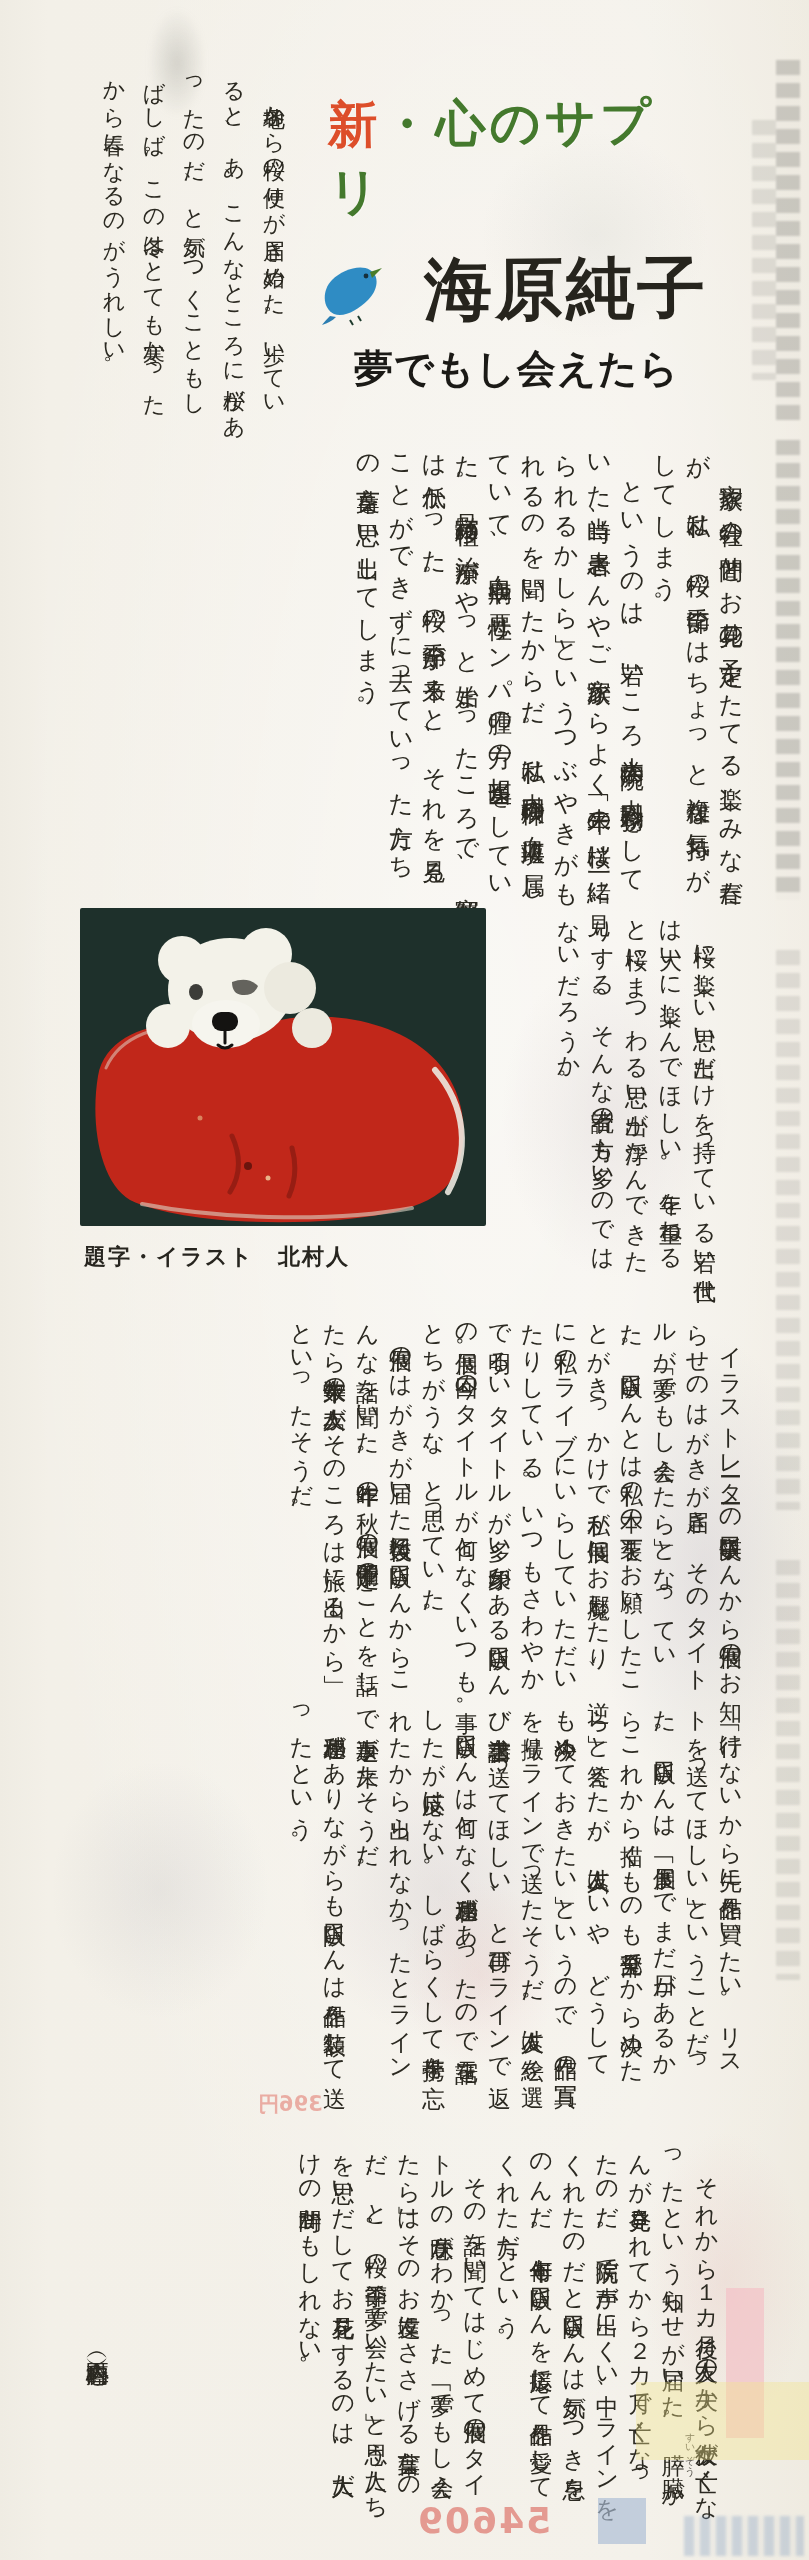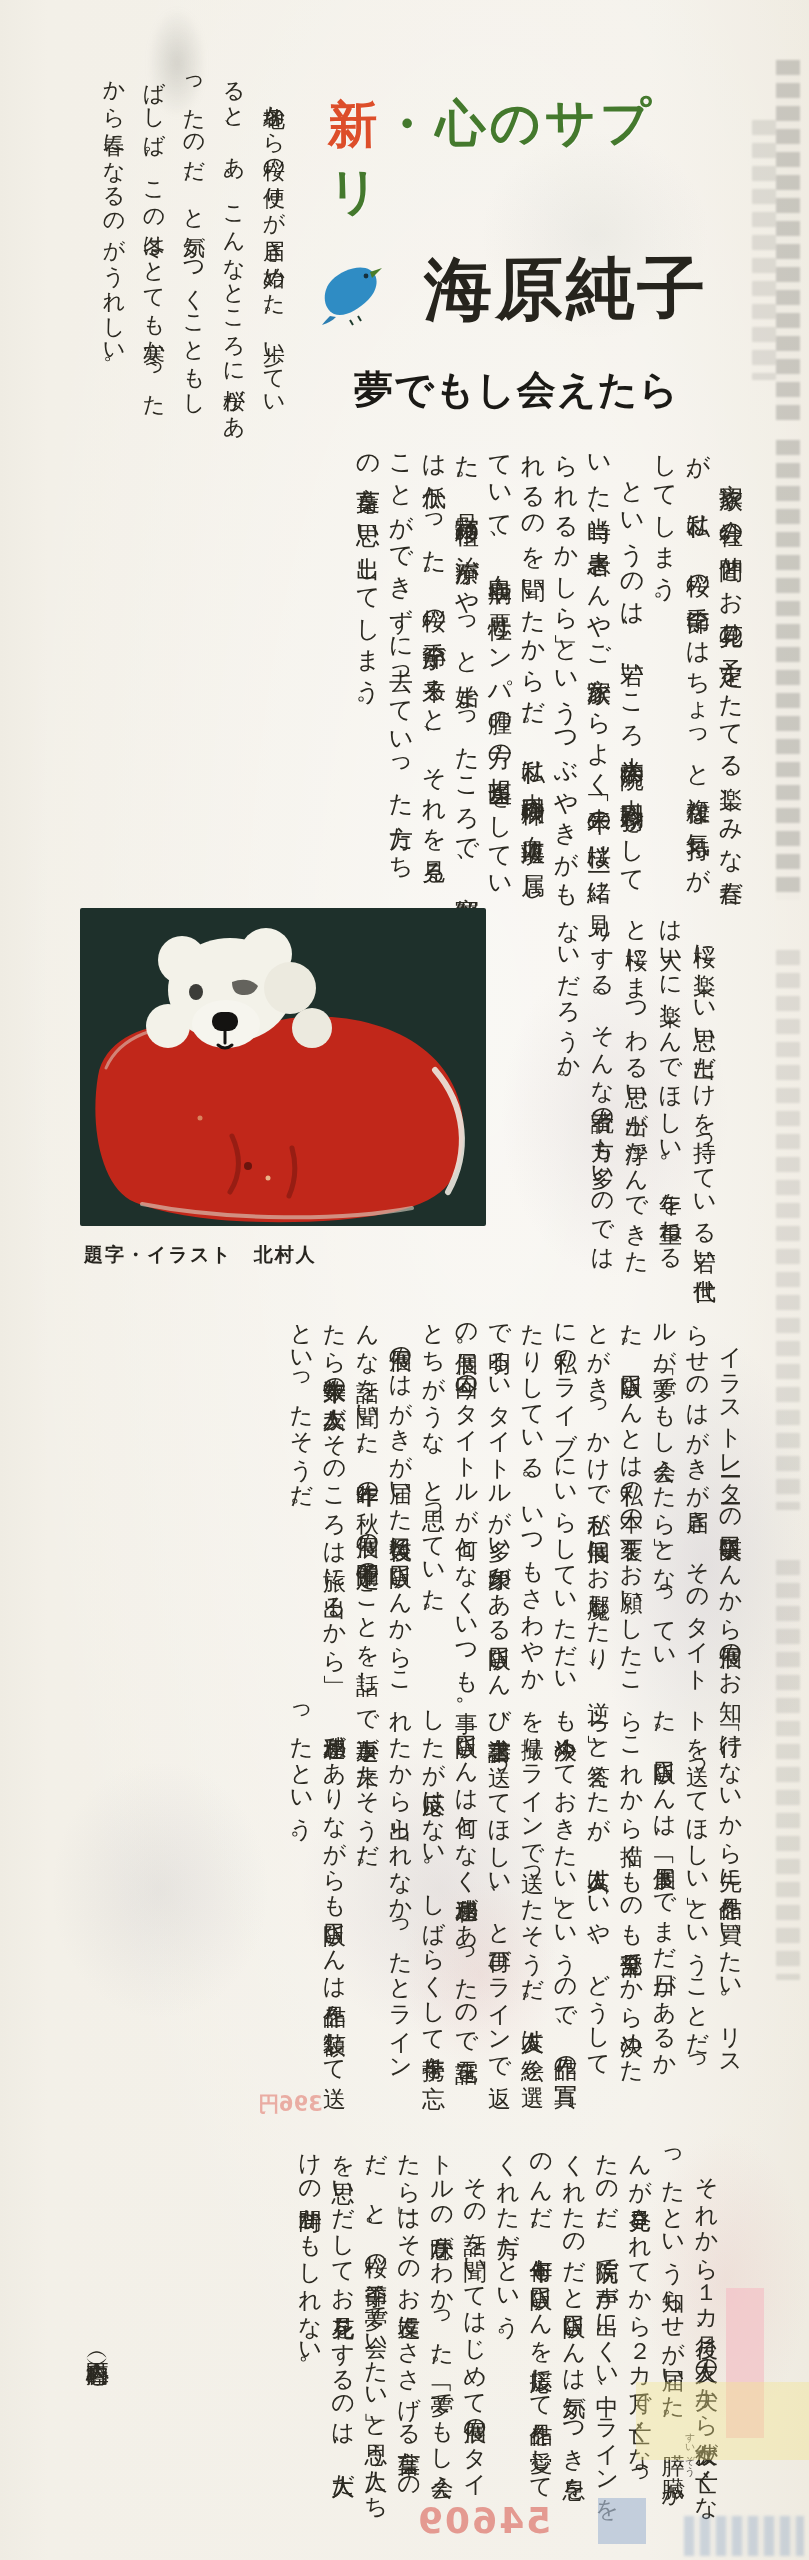--- a/index.html
+++ b/index.html
@@ -35,31 +35,31 @@
   }
   .series-title .accent{color:#dd4e2a;}
   .series-title .rest{color:#44792d;}
   .author{
     position:absolute; left:424px; top:244px; width:300px;
     font-family:"DejaVu Sans","Liberation Sans",sans-serif;
     font-weight:bold; font-size:68px; letter-spacing:3px; color:#26241d;
     transform:rotate(-0.4deg);
   }
   .episode-title{
-    position:absolute; left:354px; top:363px;
+    position:absolute; left:354px; top:342px;
     font-family:"DejaVu Sans","Liberation Sans",sans-serif;
     font-weight:bold; font-size:39px; letter-spacing:1px; color:#1b1a16;
   }
   .bird{position:absolute; left:320px; top:250px; width:72px; height:76px;}
   
   .illo{position:absolute; left:80px; top:908px; width:406px; height:318px; border-radius:2px; overflow:hidden;}
   .caption{
     position:absolute; left:84px; top:1242px;
     font-family:"DejaVu Sans","Liberation Sans",sans-serif;
-    font-size:19px; font-weight:bold; letter-spacing:2px; color:#27251f;
+    font-size:22px; font-weight:bold; letter-spacing:2px; color:#27251f;
   }
   
   .ghost{position:absolute; border-radius:50%; pointer-events:none;}
   .edge-col{
     position:absolute; width:24px; filter:blur(1.2px); pointer-events:none;
     background:repeating-linear-gradient(to bottom,
       rgba(110,110,104,.30) 0 15px, rgba(110,110,104,.02) 15px 23px);
   }
   .edge-col.light{opacity:.55;}
   .ad-pink {position:absolute; left:726px; top:2288px; width:38px; height:150px; background:#f3c6c9; opacity:.8;}

